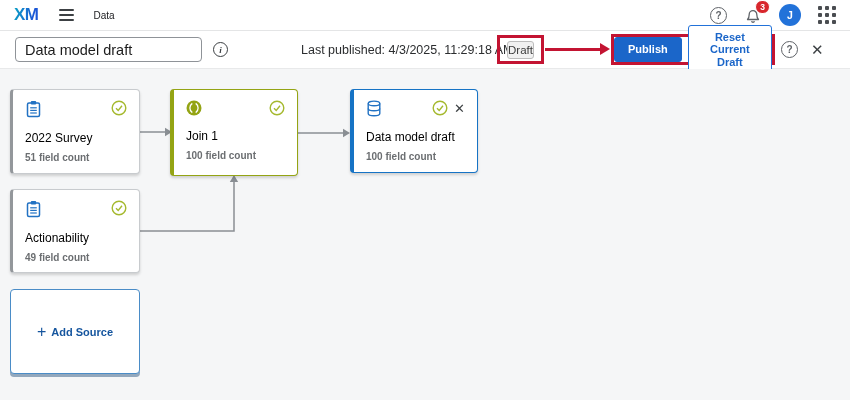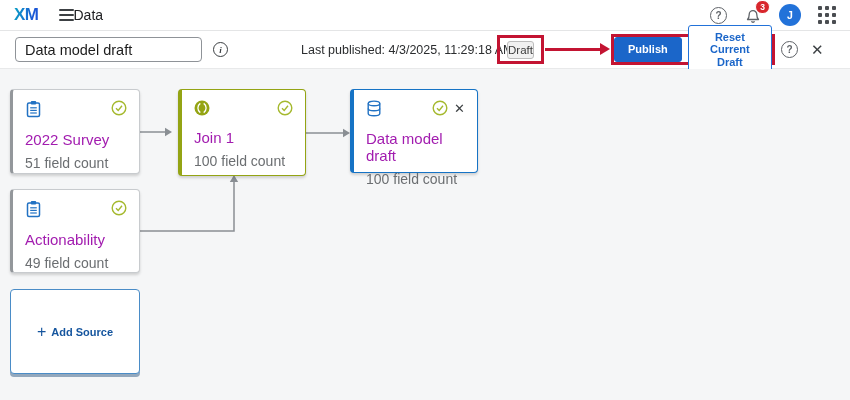--- a/index.html
+++ b/index.html
@@ -7,21 +7,21 @@
   .page { position:relative; width:850px; height:400px; background:#f5f6f7; overflow:hidden; }
 
   
   .topnav { position:absolute; top:0; left:0; width:850px; height:31px; background:#fff;
             border-bottom:1px solid #e4e5e6; display:flex; align-items:center; padding:0 14px; }
   .logo { font-size:17px; font-weight:800; letter-spacing:-0.5px;
           background:linear-gradient(100deg,#0aa3c4 0%,#1a56d6 75%);
           -webkit-background-clip:text; background-clip:text; color:transparent; cursor:pointer; }
   .hamburger { margin-left:20px; display:flex; flex-direction:column; gap:3px; cursor:pointer; padding:3px 0; }
   .hamburger span { width:15px; height:2px; background:#3c4043; border-radius:1px; }
-  .nav-title { font-size:14px; color:#202124; }
+  .nav-title { margin-left:20px; font-size:10px; color:#202124; }
   .nav-right { margin-left:auto; display:flex; align-items:center; gap:17px; }
   .circle-q { width:17px; height:17px; border:1.4px solid #5f6368; border-radius:50%;
               display:flex; align-items:center; justify-content:center;
               font-size:10px; color:#5f6368; font-weight:700; cursor:pointer; }
   .bell-wrap { position:relative; cursor:pointer; width:18px; height:18px; }
   .badge { position:absolute; top:-6px; right:-8px; background:#d8262c; color:#fff;
            font-size:8.5px; font-weight:700; border-radius:8px; padding:1px 4px;
            border:1.5px solid #fff; line-height:1.2; }
   .avatar { width:22px; height:22px; border-radius:50%; background:#2272d9; color:#fff;
             font-size:10.5px; font-weight:700; display:flex; align-items:center;
@@ -57,26 +57,26 @@
   .btn-outline { background:#fff; border:1px solid #2272d9; color:#1b66c9; }
   .btn-primary { background:#1b66c9; border:1px solid #1b66c9; color:#fff; padding:5px 13px; }
   .header-help { position:absolute; left:781px; top:10px; }
   .header-close { position:absolute; left:811px; top:8px; font-size:15px; color:#3c4043;
                   cursor:pointer; line-height:1.4; }
 
   
   .canvas { position:absolute; top:69px; left:0; width:850px; height:331px; background:#f5f6f7; }
   .node { position:absolute; background:#fff; border:1px solid #c8cbce; border-left:3px solid #93979b;
           border-radius:4px; box-shadow:0 2px 3px rgba(0,0,0,0.16); padding:10px 12px; cursor:pointer; }
-  .node-join { border:1.5px solid #94a414; border-left:4px solid #94a414;margin-left:8px; }
+  .node-join { border:1.5px solid #94a414; border-left:4px solid #94a414; }
   .node-output { border:1.5px solid #1673c5; border-left:4px solid #1673c5; }
   .node-head { display:flex; align-items:flex-start; justify-content:space-between; }
   .node-head-right { display:flex; align-items:center; gap:6px; }
-  .node-title { margin-top:13px; font-size:15px; color:#a21caf; }
-  .node-sub { margin-top:7px; font-size:14px; color:#6b6e71; }
+  .node-title { margin-top:13px; font-size:12px; color:#000000; }
+  .node-sub { margin-top:7px; font-size:10px; color:#6b6e71;font-weight:bold; }
   .node-close { font-size:13px; color:#3c4043; cursor:pointer; line-height:1; }
   .n-survey1 { left:10px; top:20px;  width:130px; height:85px; }
   .n-join    { left:170px; top:20px; width:128px; height:87px; }
   .n-output  { left:350px; top:20px; width:128px; height:84px; }
   .n-survey2 { left:10px; top:120px; width:130px; height:84px; }
   .add-source { position:absolute; left:10px; top:220px; width:130px; height:85px; background:#fff;
                 border:1px solid #4a8cc7; border-radius:4px; display:flex; align-items:center;
                 justify-content:center; gap:5px; cursor:pointer; color:#15559e;
                 box-shadow:0 3px 0 rgba(113,142,170,0.75); }
   .add-plus { font-size:16px; font-weight:400; line-height:1; }

